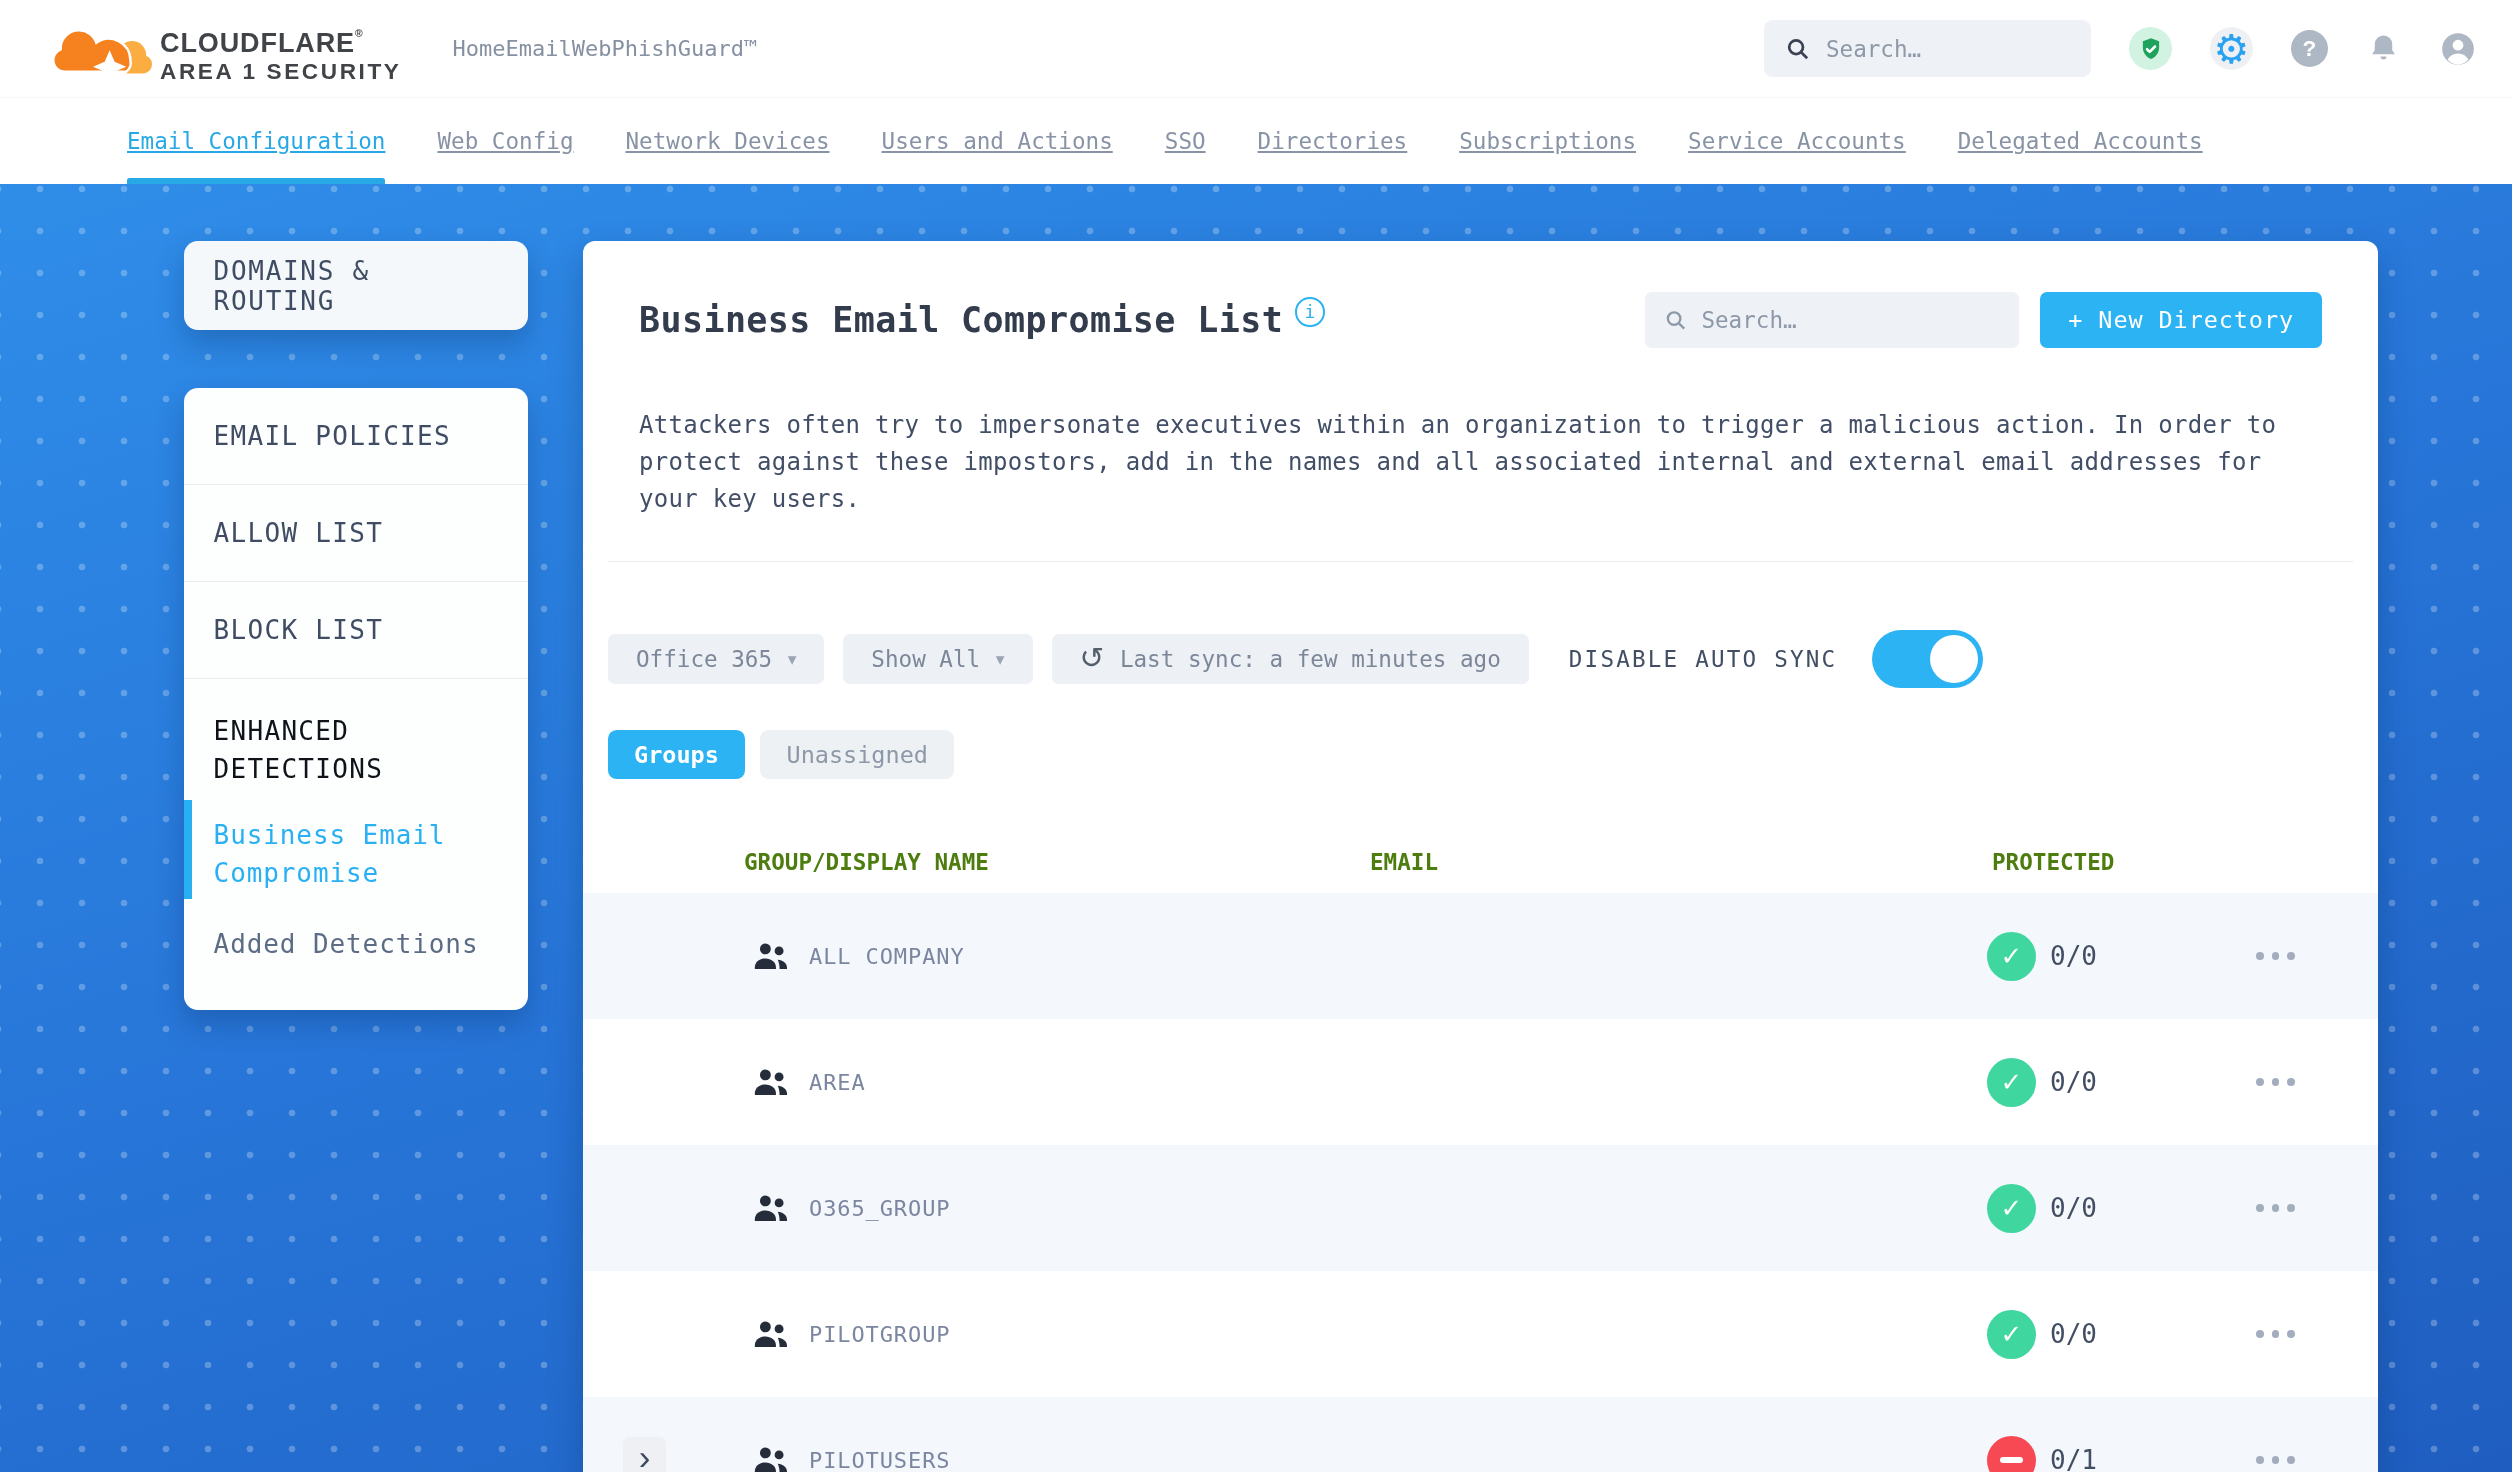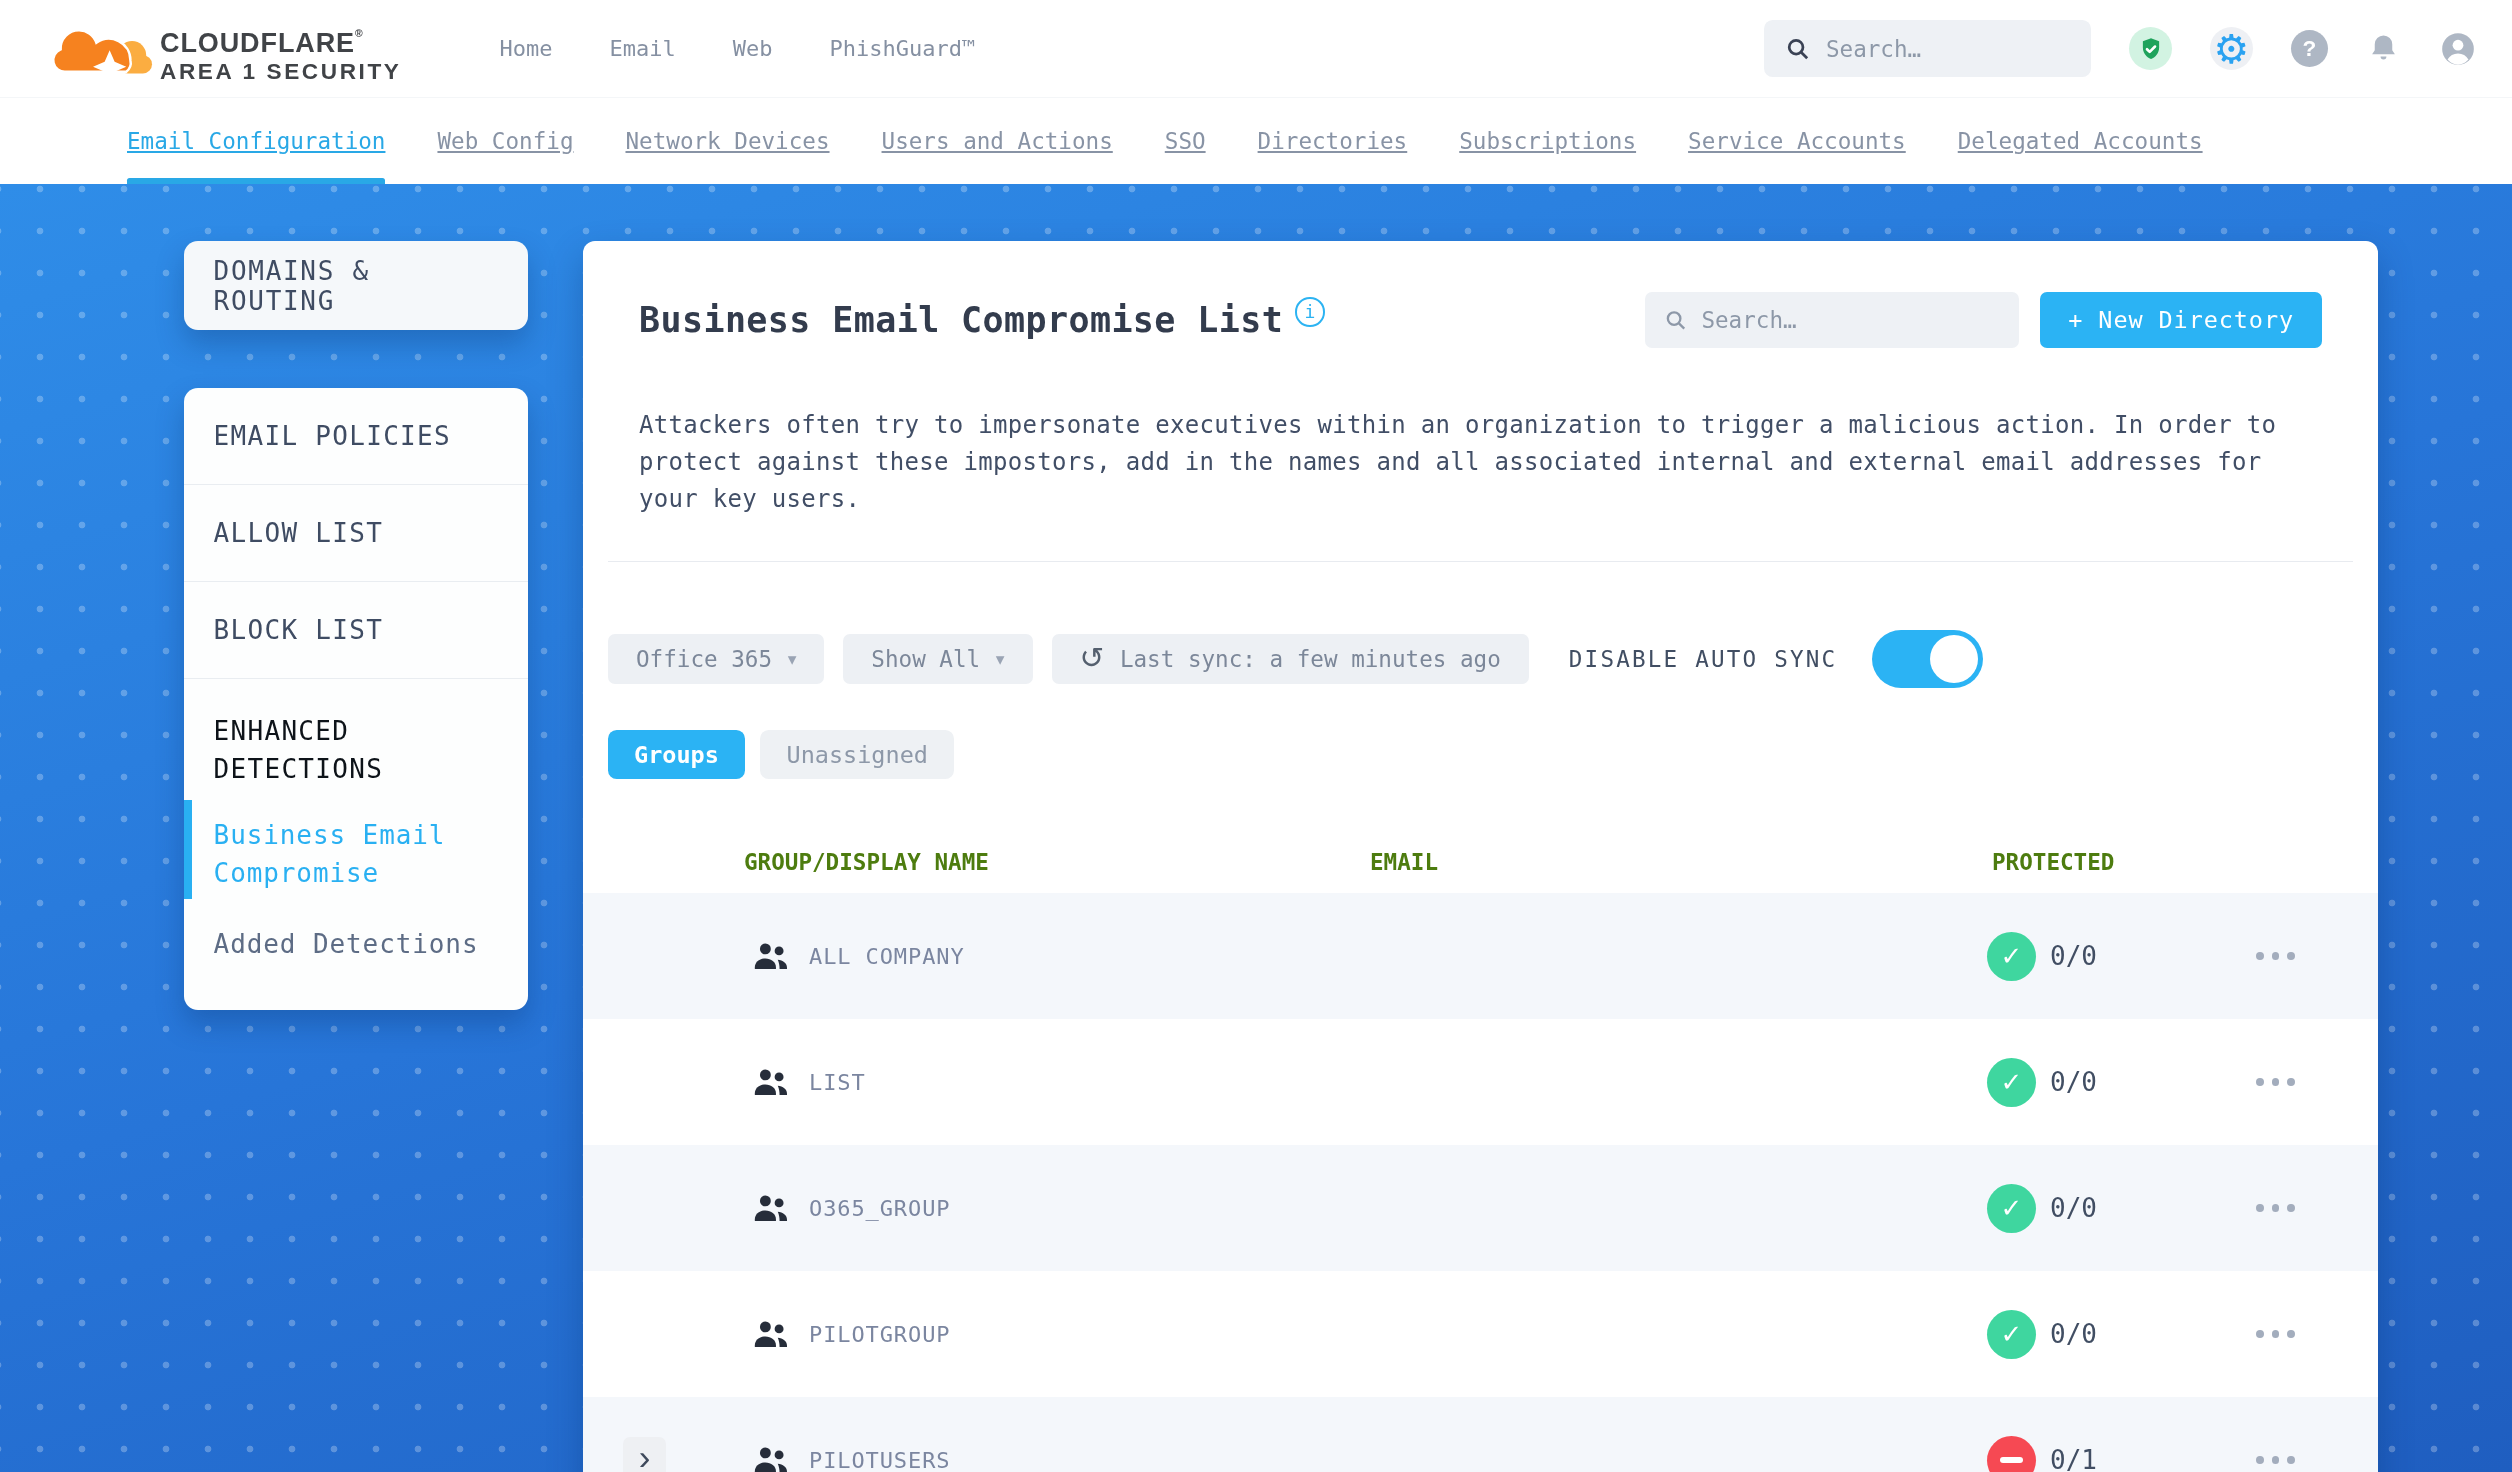--- a/index.html
+++ b/index.html
@@ -14,21 +14,21 @@
     height:97px; background:#fff; display:flex; align-items:center;
     padding:0 35px 0 49px;
   }
   .brand{ display:flex; align-items:flex-end; gap:3px; }
   .brand svg{ width:108px; height:71px; }
   .brand-text{ display:flex; flex-direction:column; line-height:1.12;
     font-family:"Liberation Sans","DejaVu Sans",sans-serif; font-weight:bold; color:#404347;}
   .brand-name{ font-size:27px; letter-spacing:0.9px; }
   .brand-name sup{ font-size:10.4px; vertical-align:top; }
   .brand-sub{ font-size:22.6px; letter-spacing:2.6px; }
-  .top-nav{ display:flex; gap:57px; margin-left:98px; }
+  .top-nav{ display:flex; margin-left:51px; }
   .top-nav .nav-link{ font-size:22px; color:#8590a2; cursor:pointer; }
   .header-right{ margin-left:auto; display:flex; align-items:center; gap:38px; }
   .hdr-search{
     width:327px; height:57px; background:#eef1f5; border-radius:8.7px;
     display:flex; align-items:center; padding:0 21px; gap:15.6px;
   }
   .hdr-search svg{ width:29.6px; height:29.6px; }
   .hdr-search input{
     border:0; outline:0; background:transparent; width:100%;
     font-family:inherit; font-size:22.6px; color:#475163;
@@ -364,21 +364,21 @@
         </div>
 
         <div class="t-row">
           <span></span>
           <svg class="users-ico" viewBox="0 0 24 20" fill="#262d3a">
             <circle cx="8.6" cy="5.4" r="3.3"></circle>
               <path d="M2.2 16.6c0-3.2 2.9-5.4 6.4-5.4s6.4 2.2 6.4 5.4v1H2.2z"></path>
             <circle cx="16.9" cy="6.6" r="2.7"></circle>
               <path d="M16.1 12c3.1.2 5.6 2.1 5.6 4.8v.8h-4.5c0-2.2-.4-4.1-1.1-5.6z"></path>
           </svg>
-          <span class="row-name">LIST</span>
+          <span class="row-name">AREA</span>
           <span></span>
           <span class="prot-cell">
             <span class="status-circle ok">
                 <span class="check">✓</span>
               </span>
             <span class="prot-count">0/0</span>
           </span>
           <span class="row-menu">
               <i></i>
               <i></i>

